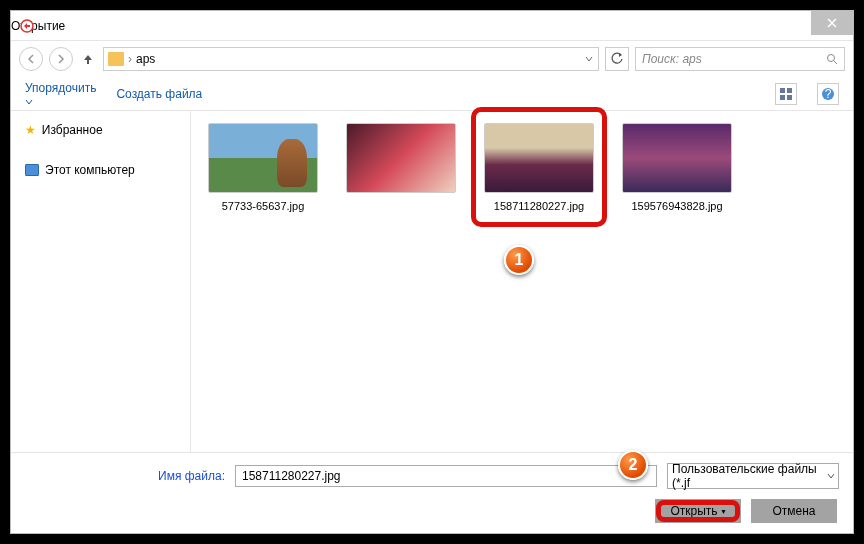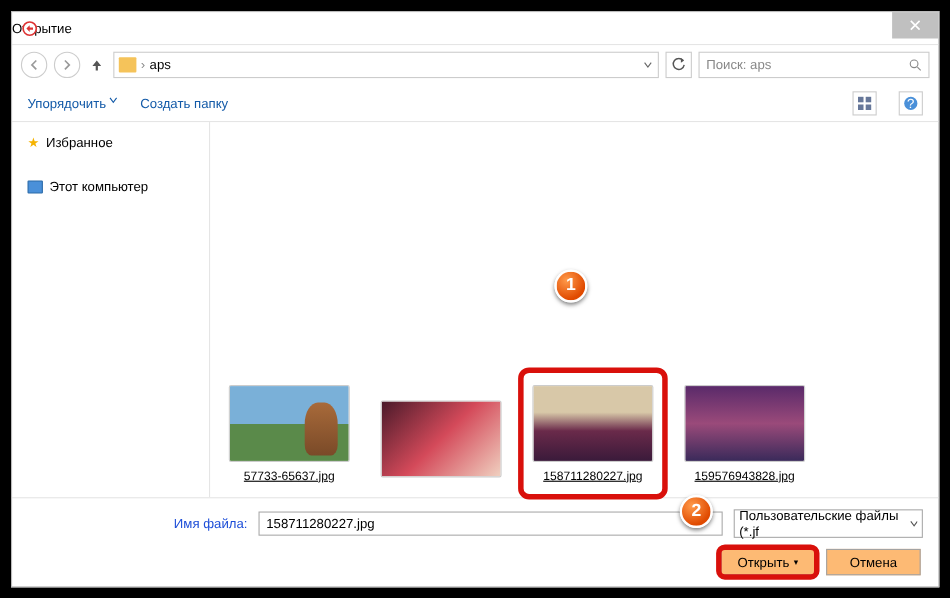--- a/index.html
+++ b/index.html
@@ -8,49 +8,49 @@
 .titlebar { height: 30px; display: flex; align-items: center; justify-content: flex-start; border-bottom: 1px solid #e5e5e5; position: relative; }
 .titlebar .icon { position: absolute; left: 8px; width: 16px; height: 16px; }
 .titlebar .close { position: absolute; right: 0; top: 0; width: 42px; height: 24px; background: #c0c0c0; color: #fff; display: flex; align-items: center; justify-content: center; }
 .navbar { height: 36px; display: flex; align-items: center; padding: 0 8px; gap: 6px; }
 .nav-btn { width: 24px; height: 24px; border: 1px solid #ccc; border-radius: 50%; display: flex; align-items: center; justify-content: center; color: #999; }
 .nav-up { width: 18px; height: 18px; display: flex; align-items: center; justify-content: center; color: #666; }
 .path-box { flex: 1; height: 24px; border: 1px solid #ccc; display: flex; align-items: center; padding: 0 4px; gap: 4px; }
 .path-box .folder-ic { width: 16px; height: 14px; background: #f5c35a; border-radius: 1px; }
 .path-box .crumb-sep { color: #888; }
 .refresh { width: 24px; height: 24px; border: 1px solid #ccc; display: flex; align-items: center; justify-content: center; color: #555; }
-.search-box { width: 210px; height: 24px; border: 1px solid #ccc; display: flex; align-items: center; padding: 0 6px; color: #888; justify-content: space-between; }
+.search-box { width: 210px; height: 24px; border: 1px solid #ccc; display: flex; align-items: center; padding: 0 6px; color: #888; justify-content: space-between; font-style: italic; }
 .toolbar { height: 34px; display: flex; align-items: center; padding: 0 14px; gap: 20px; border-bottom: 1px solid #e5e5e5; }
-.toolbar .link { color: #135aa8; cursor: pointer; display: flex; align-items: flex-start; gap: 3px; }
+.toolbar .link { color: #135aa8; cursor: pointer; display: flex; align-items: flex-start; gap: 3px; flex-direction: column; }
 .toolbar .spacer { flex: 1; }
 .tool-ic { width: 22px; height: 22px; border: 1px solid #ccc; display: flex; align-items: center; justify-content: center; color: #555; }
 .body { flex: 1; display: flex; }
 .sidebar { width: 180px; border-right: 1px solid #e5e5e5; padding: 6px 0; }
 .side-item { height: 26px; display: flex; align-items: center; padding: 0 14px; gap: 6px; }
 .side-item .star { color: #f5b301; }
 .side-item .pc { width: 14px; height: 12px; background: #4a90d9; border: 1px solid #2a6aa8; border-radius: 1px; }
 .side-item .net { width: 14px; height: 14px; background: radial-gradient(circle,#6bc 40%,#28c 70%); border-radius: 50%; }
-.files { flex: 1; padding: 12px; display: flex; gap: 18px; align-items: flex-end; text-decoration: underline; }
+.files { flex: 1; padding: 12px; display: flex; gap: 18px; align-items: flex-start; }
 .file { width: 120px; text-align: center; }
 .thumb { width: 110px; height: 70px; margin: 0 auto 6px; border: 1px solid #ccc; border-radius: 2px; }
 .file.selected { position: relative; }
 .file.selected .sel-border { position: absolute; top: -16px; left: -8px; right: -8px; bottom: -14px; border: 5px solid #d9100b; border-radius: 10px; }
 .file .name { font-size: 11px; line-height: 1.3; word-break: break-all; }
 .t1 { background: linear-gradient(to bottom,#7ab0d8 50%,#5a8a4a 50%); position: relative; }
 .t1::after { content:''; position:absolute; right:10px; bottom:5px; width:30px; height:48px; background:linear-gradient(to bottom,#a86a3a,#7a4a28); border-radius:40% 40% 20% 20%; }
 .t2 { background: linear-gradient(135deg,#4a1a2a,#d44a5a,#f0d0c0); }
 .t3 { background: linear-gradient(to bottom,#d8c8a8 35%,#6a2a4a 60%,#3a1a3a); }
 .t4 { background: linear-gradient(to bottom,#5a2a6a,#9a4a7a,#3a2a5a); }
 .footer { border-top: 1px solid #e5e5e5; padding: 10px 14px; }
 .row { display: flex; align-items: center; gap: 10px; margin-bottom: 10px; }
 .row label { width: 200px; text-align: right; color: #1d4ed8; }
 .row input { flex: 1; height: 22px; border: 1px solid #aaa; padding: 0 6px; }
 .filter { width: 172px; height: 22px; border: 1px solid #aaa; display: flex; align-items: center; padding: 12px 4px; justify-content: space-between; }
 .btns { display: flex; justify-content: flex-end; gap: 10px; padding-right: 2px; position: relative; }
-.btn { width: 86px; height: 24px; border: 1px solid #a3a3a3; background: #fdba74; display: flex; align-items: center; justify-content: center; cursor: pointer; text-align: right; }
+.btn { width: 86px; height: 24px; border: 6px solid #a3a3a3; background: #a3a3a3; display: flex; align-items: center; justify-content: center; cursor: pointer; text-align: right; }
 .btn.primary { position: relative; }
 .btn.primary .hl { position: absolute; top: -5px; left: -5px; right: -5px; bottom: -5px; border: 5px solid #d9100b; border-radius: 8px; }
 .callout { position: absolute; width: 30px; height: 30px; border-radius: 50%; background: radial-gradient(circle at 35% 30%,#ff9a4a,#e04a00 70%); border: 2px solid #fff; box-shadow: 0 2px 4px rgba(0,0,0,0.5); color: #fff; font-weight: bold; font-size: 16px; display: flex; align-items: center; justify-content: center; z-index: 10; }
 .c1 { top: 245px; left: 504px; }
 .c2 { top: 450px; left: 618px; }
 </style>
 </head>
 <body>
 
 <div class="dialog">
@@ -109,21 +109,21 @@
     </div>
   </div>
 
   <div class="toolbar">
     <span class="link">
       <span>Упорядочить</span>
       <svg width="8" height="8">
           <path d="M1 2 L4 6 L7 2" stroke="#135aa8" fill="none"></path>
         </svg>
     </span>
-    <span class="link">Создать папку</span>
+    <span class="link">Создать файла</span>
     <span class="spacer"></span>
     <div class="tool-ic">
       <svg width="14" height="14">
           <rect x="1" y="1" width="5" height="5" fill="#679"></rect>
           <rect x="8" y="1" width="5" height="5" fill="#679"></rect>
           <rect x="1" y="8" width="5" height="5" fill="#679"></rect>
           <rect x="8" y="8" width="5" height="5" fill="#679"></rect>
         </svg>
     </div>
     <div class="tool-ic">

